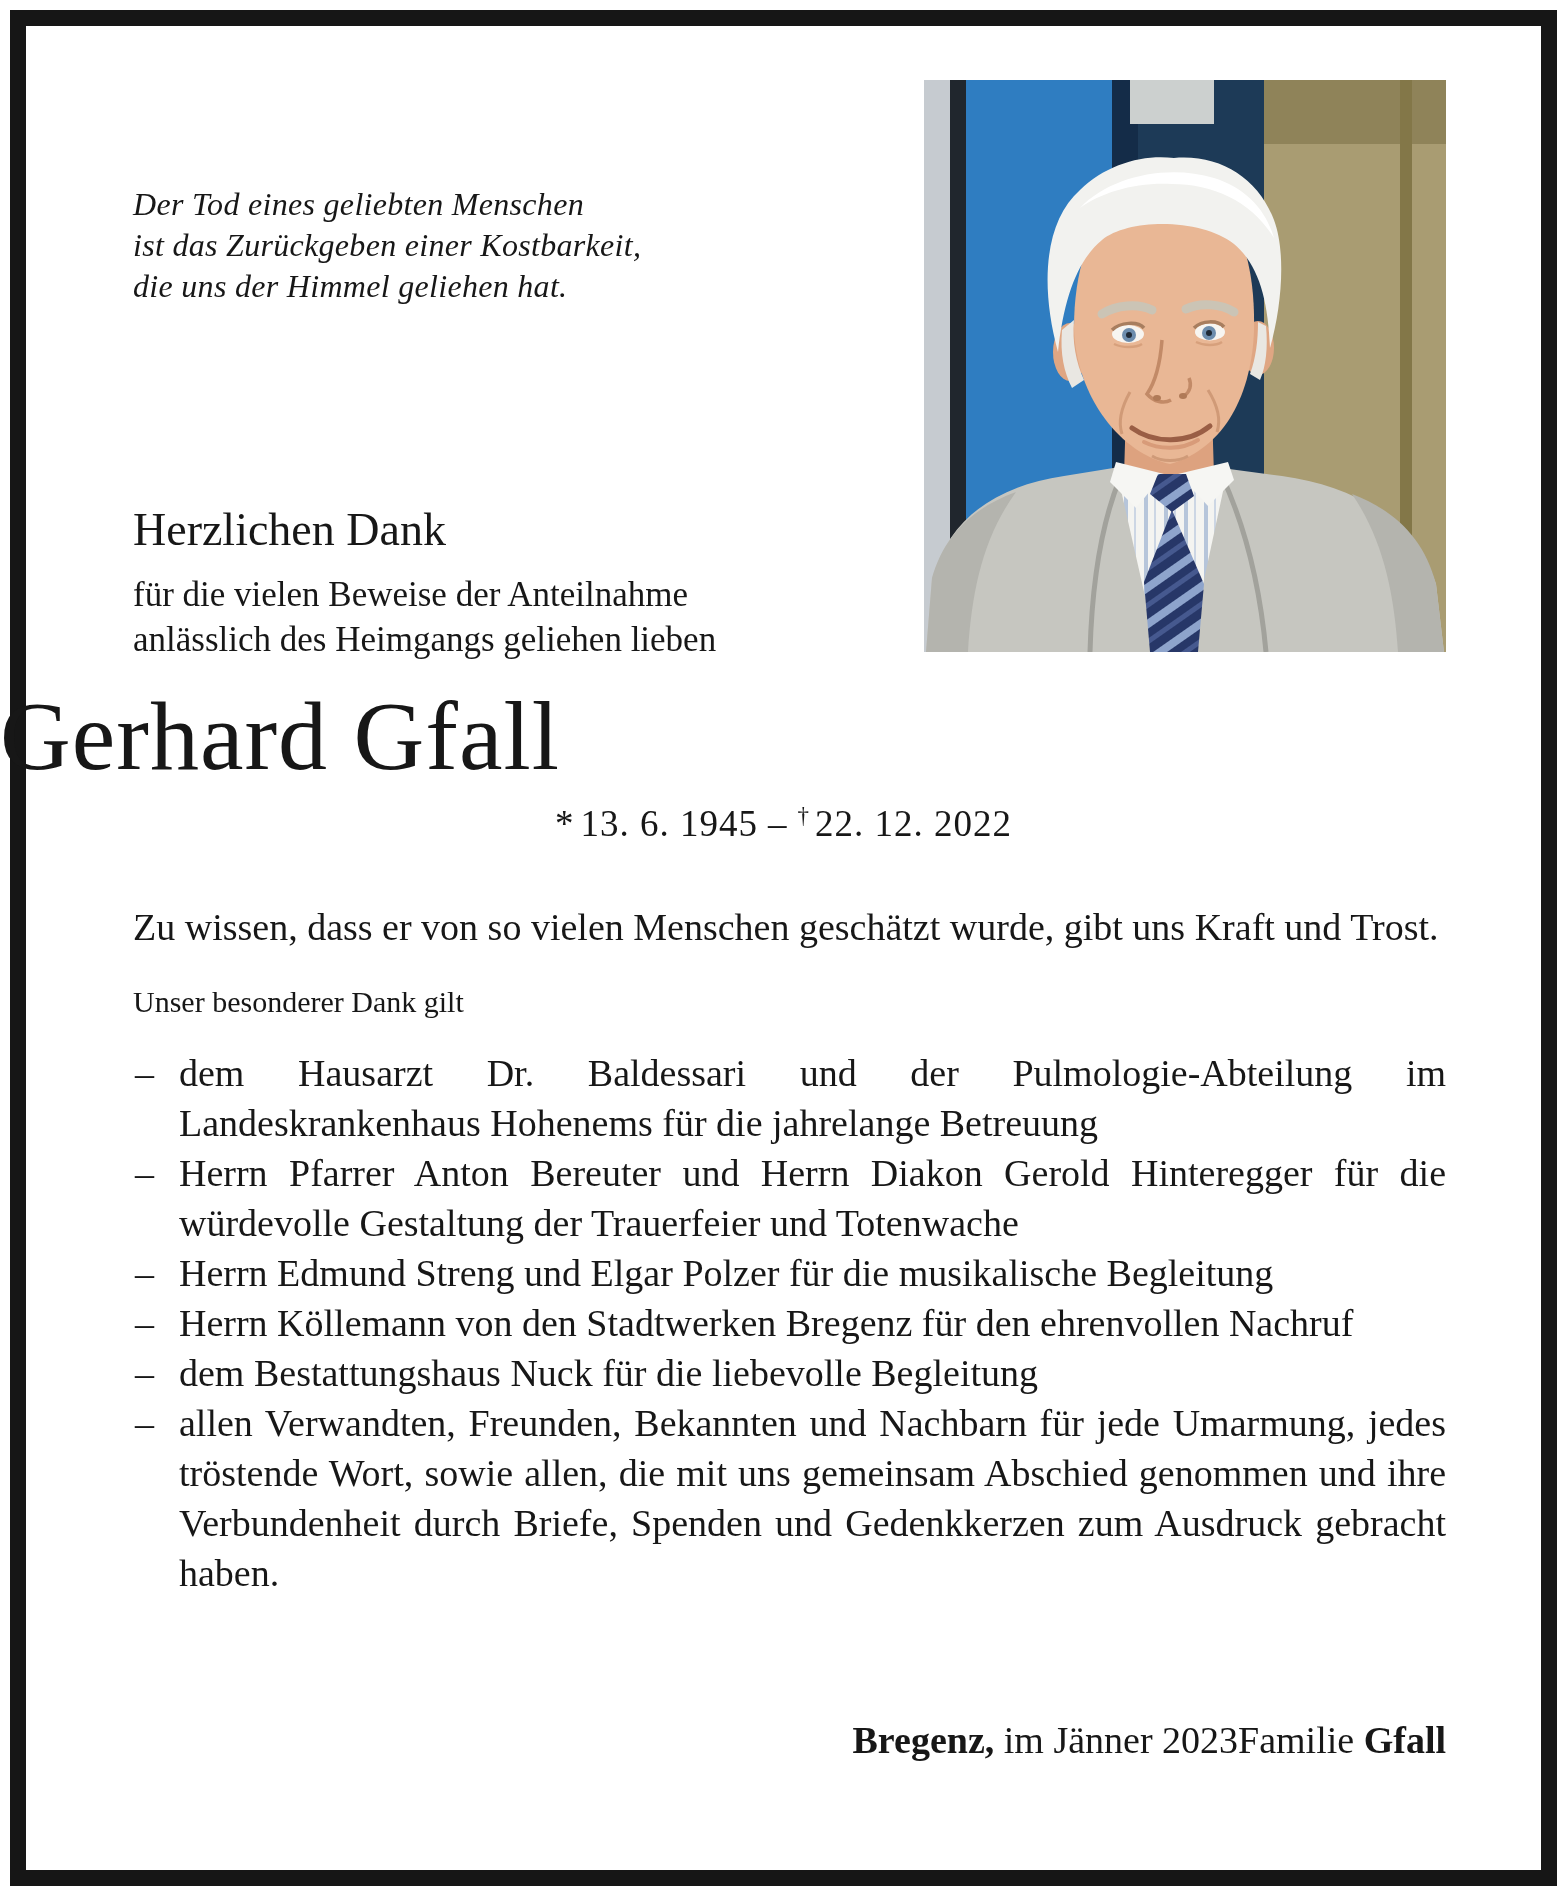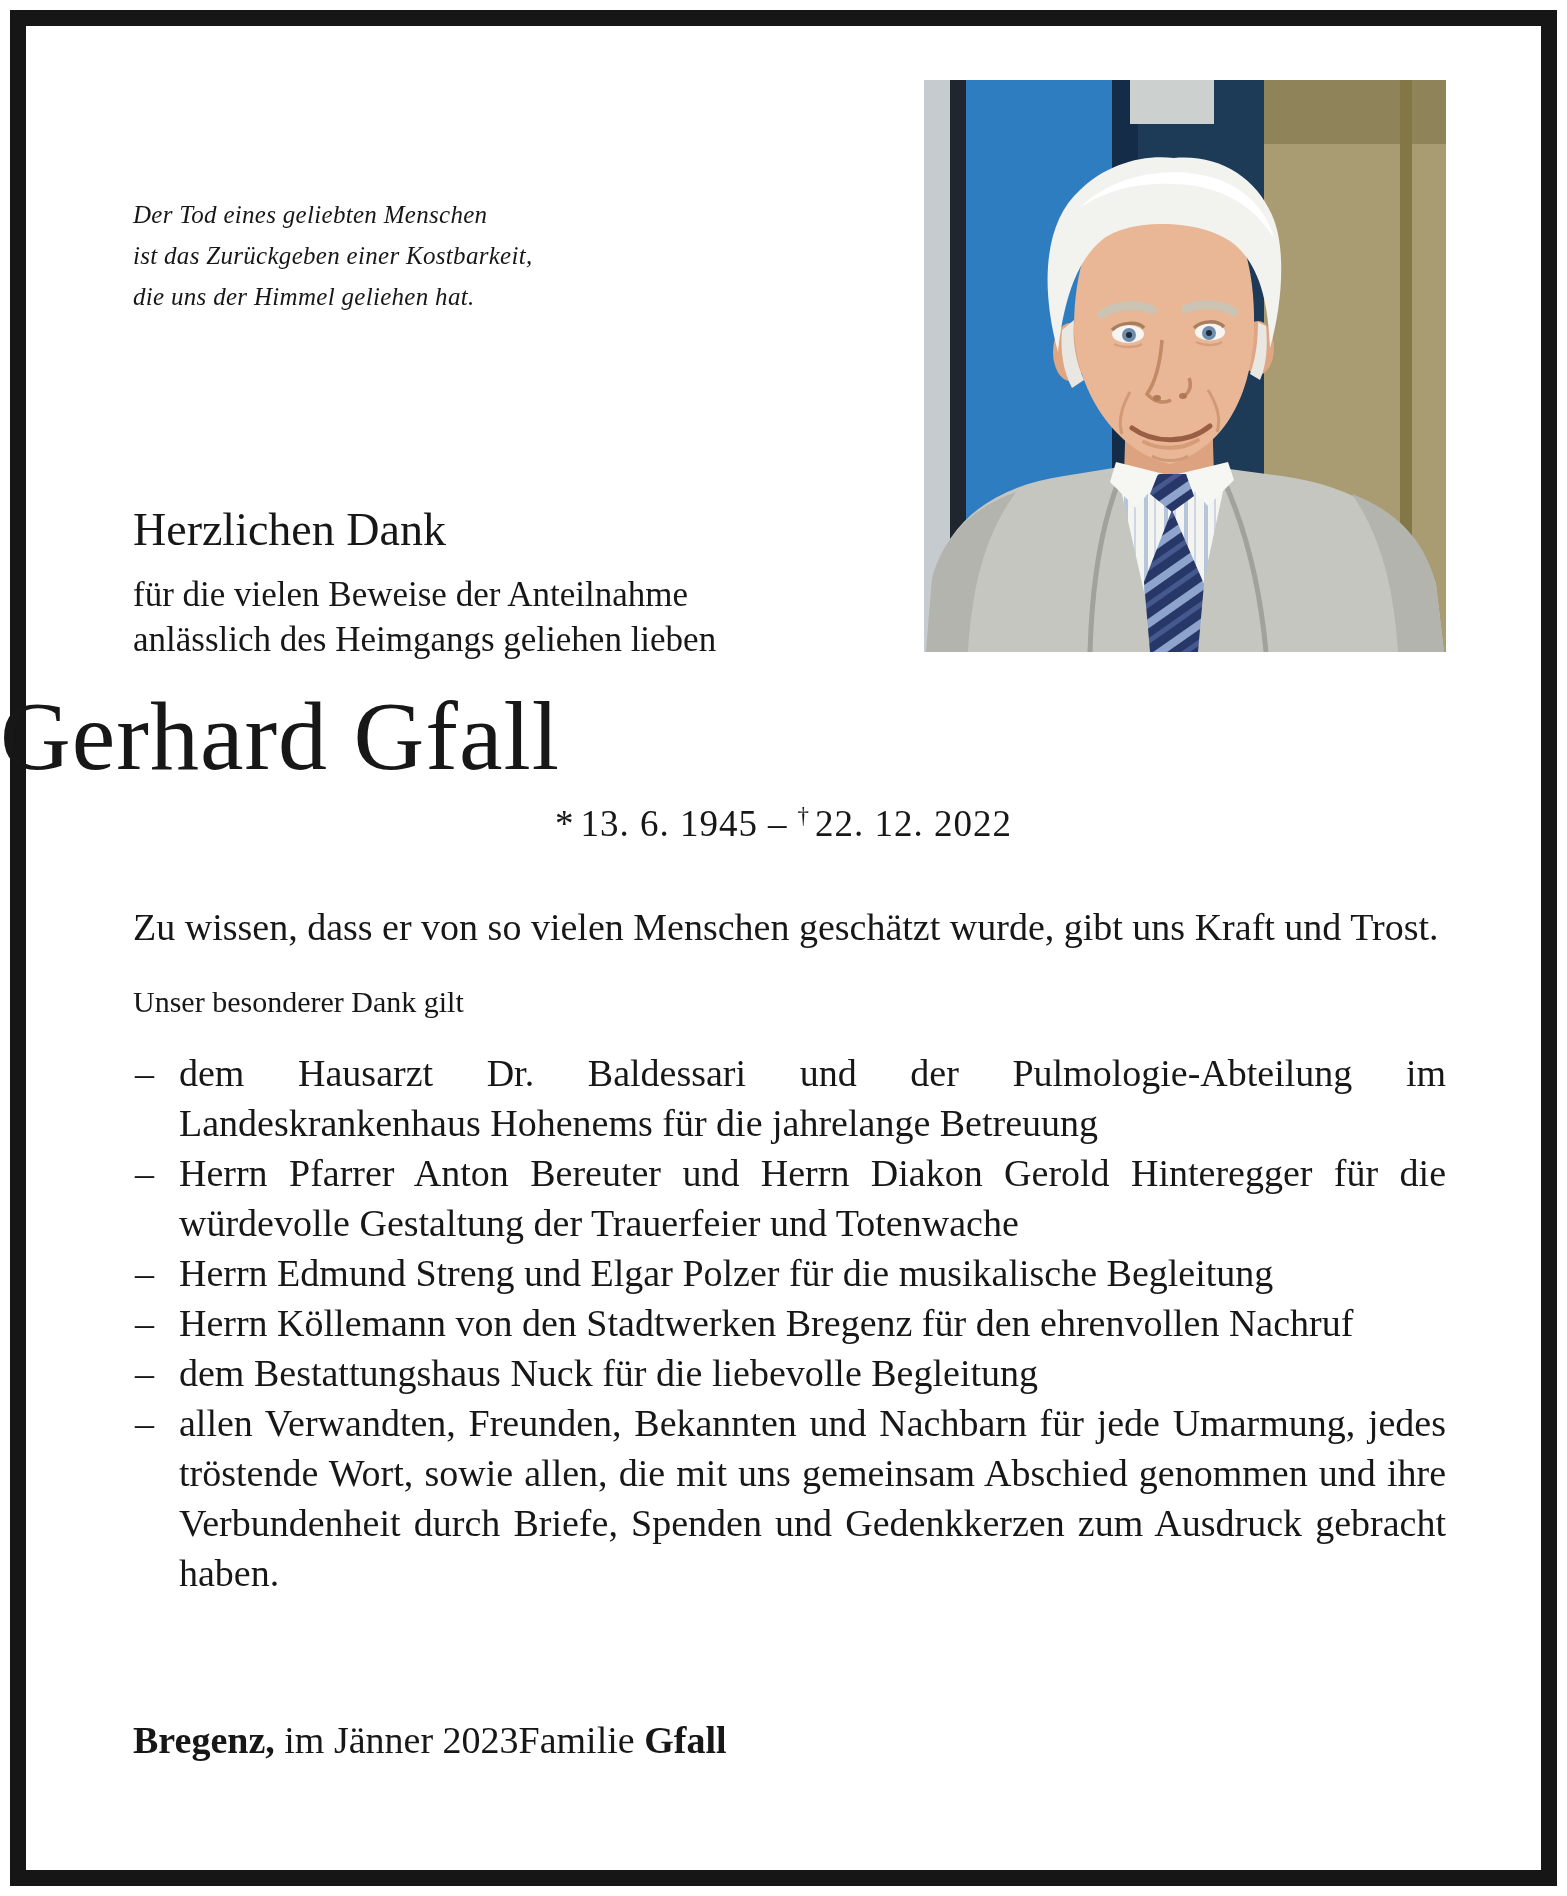--- a/index.html
+++ b/index.html
@@ -11,22 +11,22 @@
     color: #171717;
     overflow: hidden;
   }
   .frame {
     position: absolute; inset: 10px;
     border: 16px solid #161616;
     background: transparent;
     pointer-events: none;
   }
   .quote {
-    position: absolute; left: 133px; top: 194px;
-    font-style: italic; font-size: 25px; line-height: 41px;
+    position: absolute; left: 133px; top: 184px;
+    font-style: italic; font-size: 32px; line-height: 41px;
     letter-spacing: 0.3px;
   }
   .photo {
     position: absolute; left: 924px; top: 80px;
     width: 522px; height: 572px; overflow: hidden;
   }
   .photo svg { display: block; }
   .thanks-heading {
     position: absolute; left: 133px; top: 503px;
     font-size: 46px; font-weight: normal;
@@ -55,21 +55,21 @@
   }
   .para { top: 866px; margin-top: 36px; }
   .dank-intro {
     position: absolute; left: 133px; top: 985px; font-size: 30px; font-family: Liberation Serif, serif;
   }
   .thanks-list { top: 1048px; }
   .list-item { position: relative; padding-left: 46px; text-align: justify; }
   .list-item .dash { position: absolute; left: 2px; top: 0; }
   .footer {
     position: absolute; left: 133px; top: 1718px; width: 1313px;
-    font-size: 38px; display: flex; justify-content: flex-start;
+    font-size: 38px; display: flex; justify-content: flex-end;
   }
   .bold { font-weight: bold; }
 </style>
 </head>
 <body>
 
 <div class="frame"></div>
 
 <div class="quote">
   <div>Der Tod eines geliebten Menschen</div>

